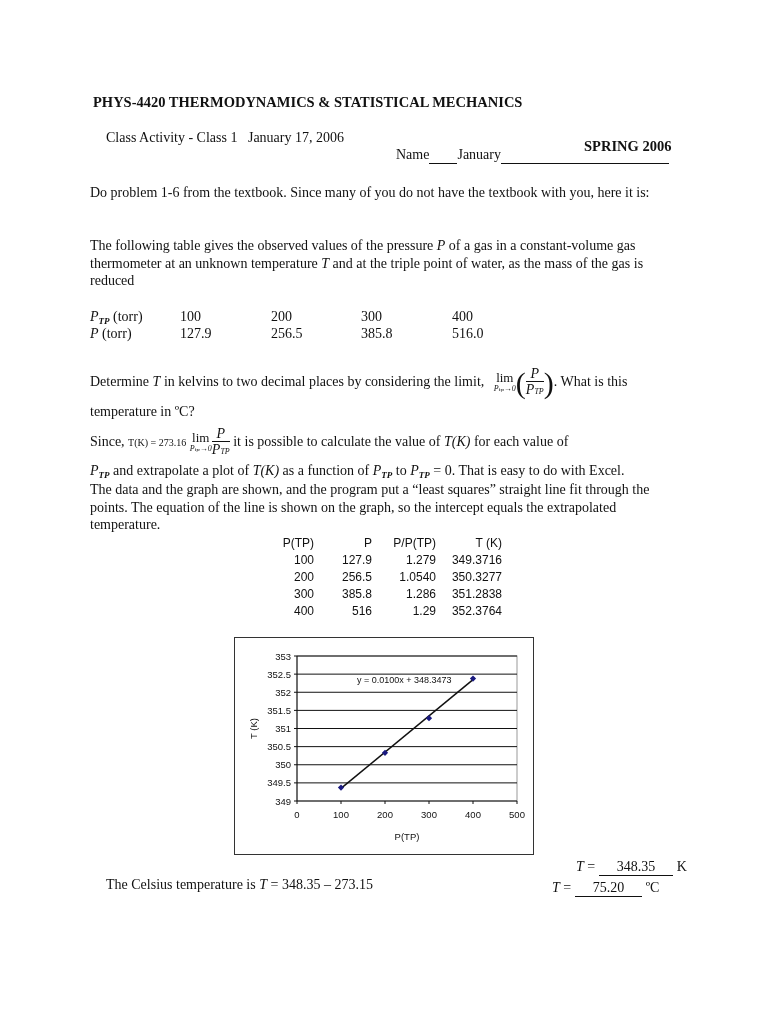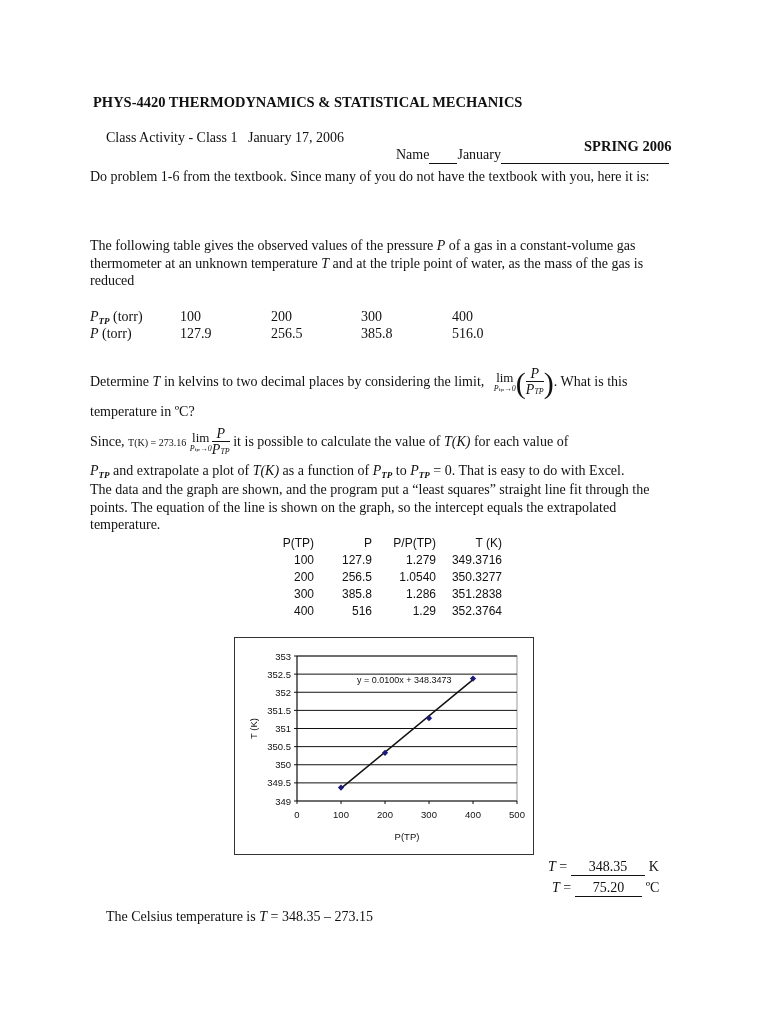--- a/index.html
+++ b/index.html
@@ -34,21 +34,21 @@
 <div class="abs b" style="left:584px; top:94px; font-size:14.5px;margin-top:44px;">SPRING 2006</div>
 
 <div class="abs" style="left:106px; top:130px;">
   <span>Class Activity - Class 1</span>&nbsp;&nbsp;
   <span>January 17, 2006</span>
 </div>
 <div class="abs" style="left:396px; top:147px;">
   <span>Name</span><span class="ul" style="width:28px;">&nbsp;</span><span>January</span><span class="ul" style="width:168px;">&nbsp;</span>
 </div>
 
-<div class="para" style="top:168px;">Do problem 1-6 from the textbook. Since many of you do not have the textbook with you, here it is:</div>
+<div class="para" style="top:184px;">Do problem 1-6 from the textbook. Since many of you do not have the textbook with you, here it is:</div>
 
 <div class="para" style="top:237px;">
   <span>The following table gives the observed values of the pressure </span><span class="i">P</span><span> of a gas in a constant-volume gas thermometer at an unknown temperature </span><span class="i">T</span><span> and at the triple point of water, as the mass of the gas is reduced</span>
 </div>
 
 <div>
   <div class="abs" style="left:90px; top:309px;"><span class="i">P</span><span class="sub">TP</span><span> (torr)</span></div>
   <div class="abs" style="left:180px; top:309px;">100</div>
   <div class="abs" style="left:271px; top:309px;">200</div>
   <div class="abs" style="left:361px; top:309px;">300</div>
@@ -164,21 +164,21 @@
       <text x="0" y="0" text-anchor="middle" font-size="9.5" font-family="&quot;Liberation Sans&quot;, &quot;DejaVu Sans&quot;, sans-serif" fill="#111" transform="translate(22,90.5) rotate(-90)">T (K)</text>
       <line x1="106" y1="150.41037499999933" x2="238" y2="41.660374999999334" stroke="#111" stroke-width="1.5"></line>
       <text x="122" y="45" font-size="9" font-family="&quot;Liberation Sans&quot;, &quot;DejaVu Sans&quot;, sans-serif" fill="#111">y = 0.0100x + 348.3473</text>
       <rect x="103.8" y="147.3295" width="4.4" height="4.4" fill="#1a1a80" transform="rotate(45 106 149.52949999999998)"></rect>
       <rect x="147.8" y="112.67087500000025" width="4.4" height="4.4" fill="#1a1a80" transform="rotate(45 150 114.87087500000025)"></rect>
       <rect x="191.8" y="78.01225000000053" width="4.4" height="4.4" fill="#1a1a80" transform="rotate(45 194 80.21225000000054)"></rect>
       <rect x="235.8" y="38.40550000000037" width="4.4" height="4.4" fill="#1a1a80" transform="rotate(45 238 40.605500000000376)"></rect>
     </svg>
 </div>
 
-<div class="abs" style="left:548px; top:859px;">
+<div class="abs" style="left:576px; top:859px;">
   <span class="i">T</span> = <span class="ul" style="padding:0 18px 0 18px;">348.35</span> <span>K</span>
 </div>
-<div class="abs" style="left:106px; top:877px;margin-top:32px;">
+<div class="abs" style="left:106px; top:877px;">
   <span>The Celsius temperature is </span><span class="i">T</span><span> = 348.35 – 273.15</span>
 </div>
 <div class="abs" style="left:552px; top:880px;">
   <span class="i">T</span> = <span class="ul" style="padding:0 18px 0 18px;">75.20</span> <span>ºC</span>
 </div>
 
 </body></html>

